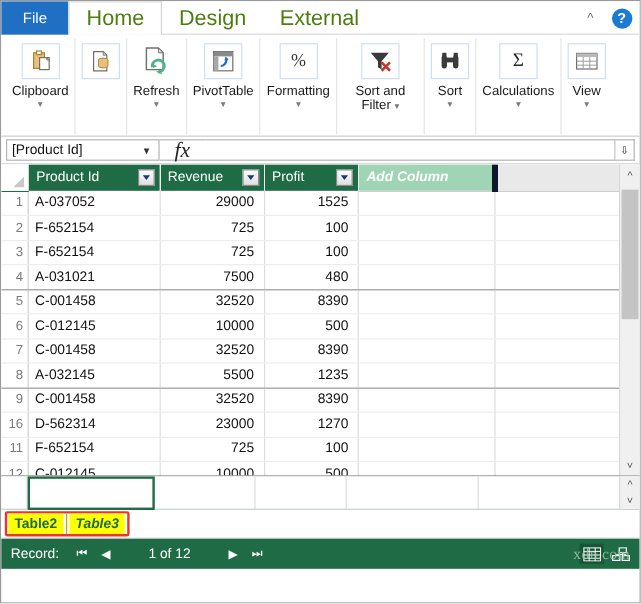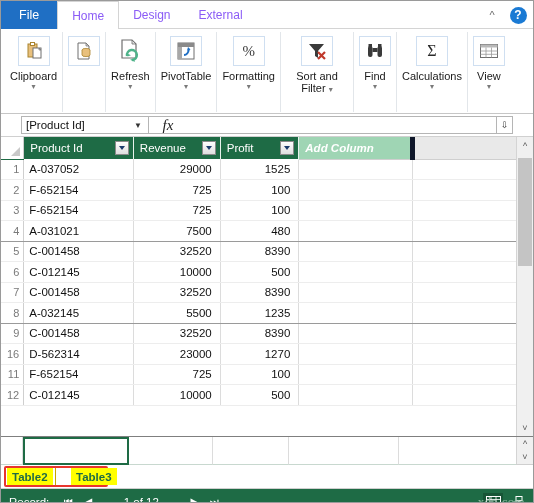--- a/index.html
+++ b/index.html
@@ -22,22 +22,22 @@
     position: relative;
     height: 28px;
     background: #ffffff;
     border-bottom: 1px solid #d4d4d4;
     display: flex;
     align-items: stretch;
   }
   .tab {
     display: flex; align-items: center; justify-content: center;
     padding: 0 14px;
-    font-size: 12px;
-    color: #8b5cf6;
+    font-size: 18px;
+    color: #4d7c0f;
     cursor: default;
     height: 28px;
     white-space: nowrap;
   }
   .tab.file {
     background: #1f6fc4;
     color: #ffffff;
     padding: 0 18px;
     font-size: 12.5px;
   }
@@ -110,40 +110,40 @@
   .rlabel-inline-caret { font-size: 8px; color: #7a7a7a; }
 
   
   .formulabar {
     position: relative;
     height: 23px;
     background: #ffffff;
     display: flex;
     align-items: stretch;
     border-bottom: 1px solid #d0d0d0;
-    padding: 2px 20px;
+    padding: 2px 4px;
   }
   .namebox {
     width: 128px;
     border: 1px solid #b5b5b5;
     display: flex; align-items: center;
     padding: 0 4px;
     font-size: 11.5px;
     color: #111;
     background: #ffffff;
     position: relative;
   }
   .namebox .nb-text { flex: 1; }
   .namebox .nb-caret { font-size: 8px; color: #333; padding-right: 2px; }
   .fx {
     width: 38px;
     display: flex; align-items: center; justify-content: center;
     font-family: "Liberation Serif", serif;
     font-style: italic;
-    font-size: 15px;
+    font-size: 18px;
     color: #222;
     border-top: 1px solid #b5b5b5;
     border-bottom: 1px solid #b5b5b5;
   }
   .fbinput {
     flex: 1;
     border: 1px solid #b5b5b5;
     border-left: none;
     background: #ffffff;
     font-size: 11.5px;
@@ -155,21 +155,21 @@
     border: 1px solid #b5b5b5;
     border-left: none;
     display: flex; align-items: center; justify-content: center;
     font-size: 9px; color: #333;
     background: #ffffff;
   }
 
   
   .gridwrap {
     position: relative;
-    height: 300px;
+    height: 260px;
     display: flex;
     background: #ffffff;
     border-bottom: 1px solid #7f7f7f;
   }
   .gridmain {
     flex: 1;
     overflow: hidden;
     position: relative;
   }
   table.grid {
@@ -341,21 +341,21 @@
     top: 3px;
     height: 17px;
     background: #ffff00;
     color: #1e6b45;
     font-size: 11.5px;
     font-weight: bold;
     display: flex; align-items: center;
     padding: 0 5px;
   }
   .stab.t1 { left: 6px; }
-  .stab.t2 { left: 70px; }
+  .stab.t2 { left: 57px; font-style: italic; }
   .stab-divider {
     position: absolute;
     left: 54px; top: 3px;
     width: 1px; height: 17px;
     background: #c8a400;
   }
 
   
   .statusbar {
     position: relative;
@@ -502,21 +502,21 @@
     <div class="rgroup">
       <div class="ricon">
         <svg width="20" height="20" viewBox="0 0 20 20">
           <rect x="3" y="5" width="4.5" height="11" rx="2" fill="#3a3a3a"></rect>
           <rect x="12.5" y="5" width="4.5" height="11" rx="2" fill="#3a3a3a"></rect>
           <rect x="7.5" y="7" width="5" height="4" fill="#3a3a3a"></rect>
           <rect x="3.5" y="3" width="3.5" height="3" fill="#3a3a3a"></rect>
           <rect x="13" y="3" width="3.5" height="3" fill="#3a3a3a"></rect>
         </svg>
       </div>
-      <div class="rlabel">Find</div>
+      <div class="rlabel">Sort</div>
       <div class="rcaret">▾</div>
     </div>
 
     <div class="rgroup">
       <div class="ricon">
         <span style="font-size:16px;color:#2a2a2a;font-family:'Liberation Serif',serif;">Σ</span>
       </div>
       <div class="rlabel">Calculations</div>
       <div class="rcaret">▾</div>
     </div>

